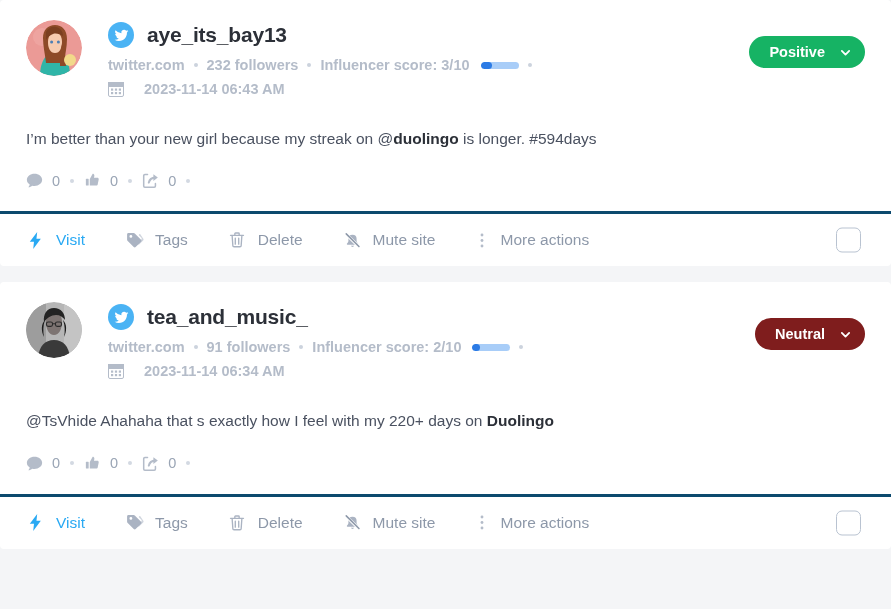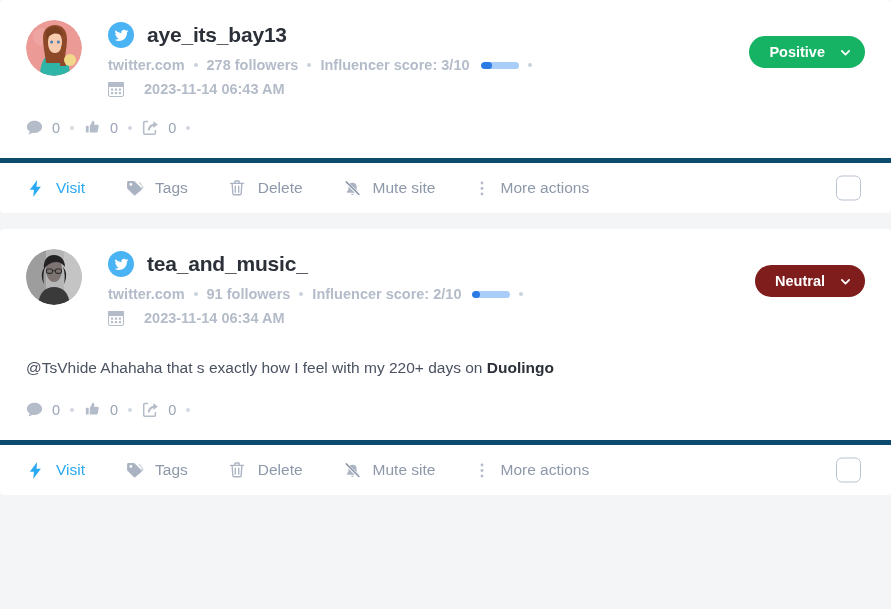--- a/index.html
+++ b/index.html
@@ -117,21 +117,21 @@
   }
   .stat { display: flex; align-items: center; }
   .stat svg { display: block; width: 17px; height: 17px; }
   .stat .num { margin-left: 9px; font-weight: normal; color: #9aa5b5; }
   .dot-sep {
     width: 4px; height: 4px; border-radius: 50%;
     background: #d3d9e2; margin: 0 10px; flex: 0 0 4px;
   }
 
   .actions {
-    border-top: 5px solid #0c4a6e;
+    border-top: 3px solid #0c4a6e;
     height: 55px;
     display: flex; align-items: center;
     padding: 4px 26px;
     position: relative;
   }
   .action {
     display: flex; align-items: center;
     margin-right: 40px;
     font-size: 15.5px;
     color: #8d98a9;
@@ -187,21 +187,21 @@
               <span class="tw-badge">
                 <svg viewBox="0 0 24 24" fill="#fff">
                   <path d="M23 4.9a9 9 0 0 1-2.6.7 4.5 4.5 0 0 0 2-2.5 9 9 0 0 1-2.9 1.1 4.5 4.5 0 0 0-7.7 4.1A12.8 12.8 0 0 1 2.5 3.6a4.5 4.5 0 0 0 1.4 6 4.4 4.4 0 0 1-2-.6v.1c0 2.2 1.5 4 3.6 4.4a4.5 4.5 0 0 1-2 .1 4.5 4.5 0 0 0 4.2 3.1A9 9 0 0 1 1 18.6a12.7 12.7 0 0 0 6.9 2c8.3 0 12.8-6.8 12.8-12.8v-.6A9 9 0 0 0 23 4.9z"></path>
                 </svg>
               </span>
               <span class="username">aye_its_bay13</span>
             </div>
             <div class="meta-row">
               <span>twitter.com</span>
               <span class="meta-sep"></span>
-              <span>278 followers</span>
+              <span>232 followers</span>
               <span class="meta-sep"></span>
               <span>Influencer score: 3/10</span>
               <span class="score-bar">
                 <i style="width:30%"></i>
               </span>
               <span class="meta-sep"></span>
             </div>
             <div class="date-row">
               <span class="cal-icon">
                 <svg viewBox="0 0 16 16">
@@ -220,20 +220,21 @@
           </div>
           <div class="sentiment positive">
             <span>Positive</span>
             <span class="chev">
               <svg viewBox="0 0 16 16" fill="none" stroke="#fff" stroke-width="2.2" stroke-linecap="round" stroke-linejoin="round">
                 <path d="M3.5 6 L8 10.5 L12.5 6"></path>
               </svg>
             </span>
           </div>
         </div>
+        <div class="post-text"><span>I’m better than your new girl because my streak on @</span><span style="font-weight:bold;color:#2c3038">duolingo</span><span> is longer. #594days</span></div>
         <div class="stats">
           <div class="stat">
             <span class="">
               <svg viewBox="0 0 20 20" fill="#b4bcc9">
                 <path d="M10 2C5 2 1 5.2 1 9.2c0 2.3 1.3 4.3 3.4 5.6-.2 1-.8 2.3-1.7 3.2 1.8-.2 3.6-1 4.8-1.9.8.2 1.6.3 2.5.3 5 0 9-3.2 9-7.2S15 2 10 2z"></path>
               </svg>
             </span>
             <span class="num">0</span>
           </div>
           <span class="dot-sep"></span>

